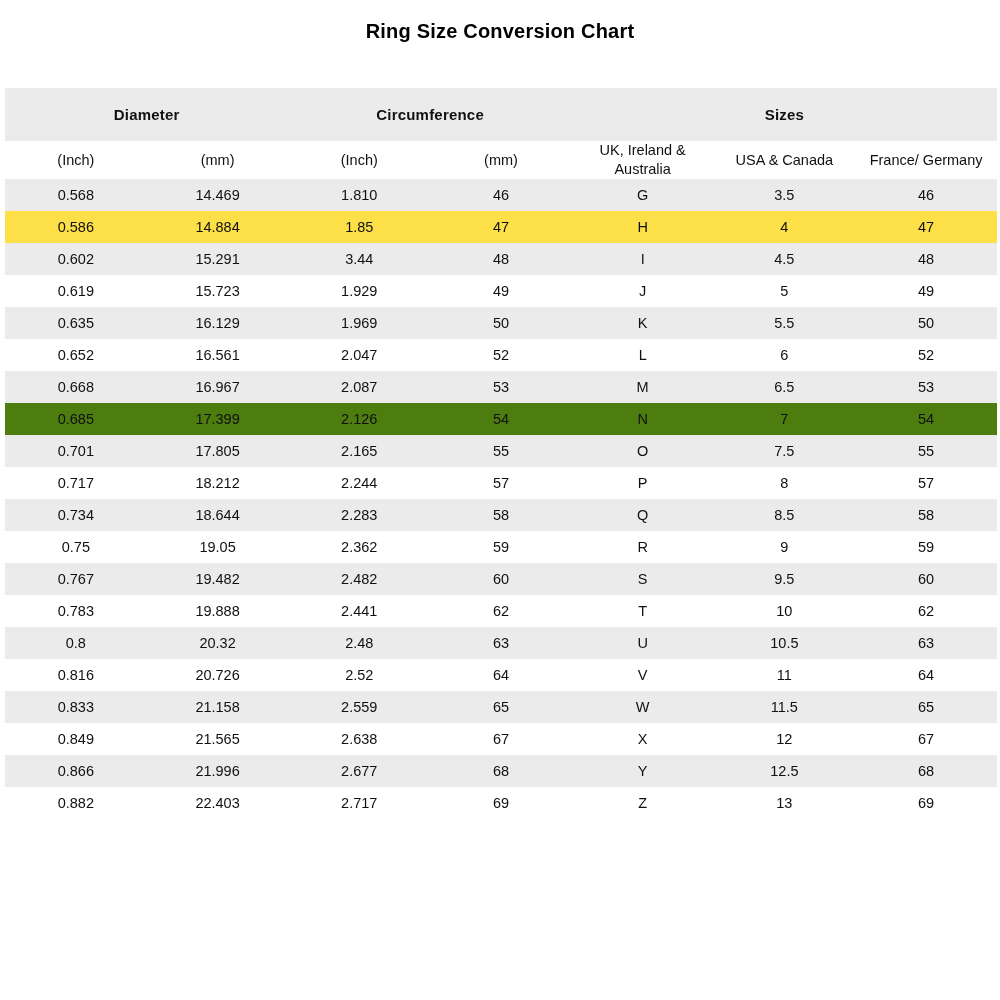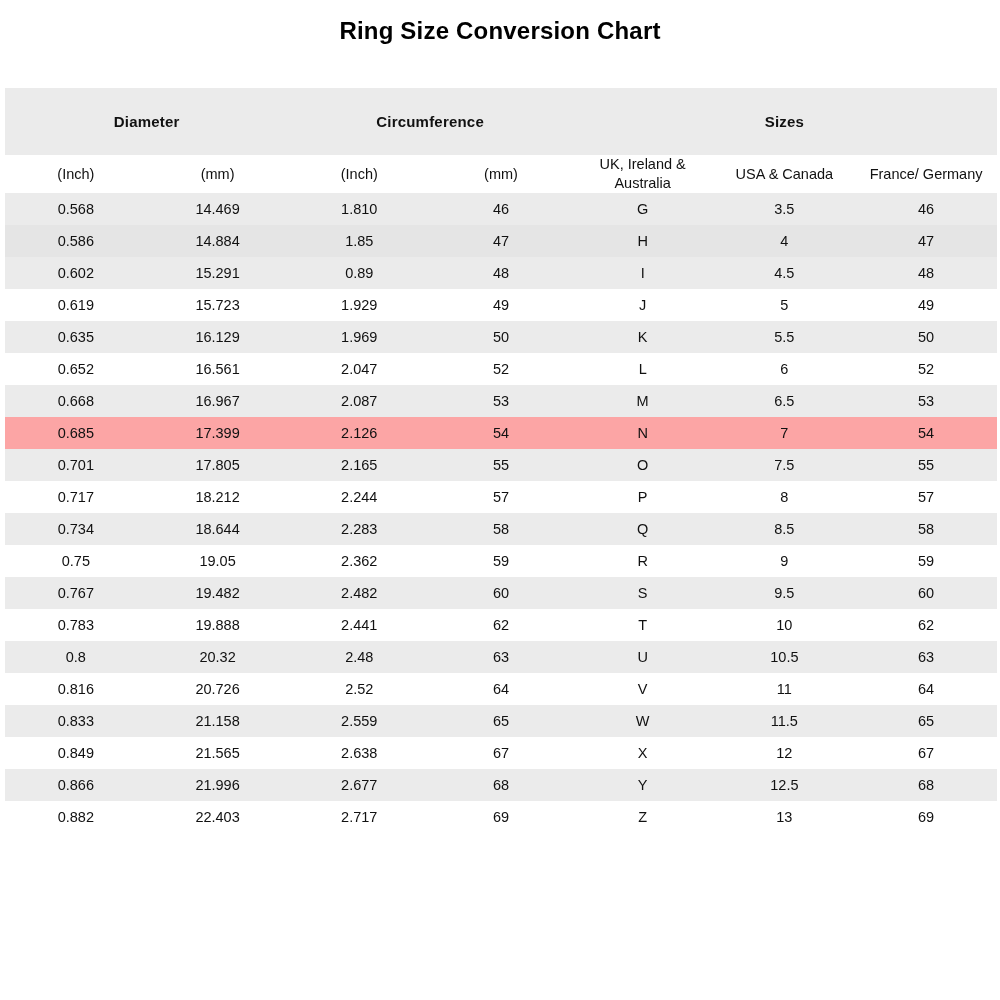--- a/index.html
+++ b/index.html
@@ -15,37 +15,37 @@
   }
   .page {
     width: 1000px;
     height: 1000px;
     overflow: hidden;
   }
   .title {
     margin: 0;
     padding-top: 19px;
     text-align: center;
-    font-size: 24px;
+    font-size: 20px;
     line-height: 24px;
     font-weight: bold;
     color: #000000;
     letter-spacing: 0.2px;
   }
   .table-wrap {
     margin: 45px 3px 0 5px;
   }
   table.conv-table {
     width: 100%;
     border-collapse: collapse;
     table-layout: fixed;
   }
   table.conv-table col { width: 14.2857%; }
   thead tr.group-row {
-    height: 67px;
+    height: 53px;
   }
   thead tr.group-row th {
     font-size: 15px;
     font-weight: bold;
     text-align: center;
     vertical-align: middle;
     color: #111111;
     letter-spacing: 0.2px;
   }
   thead tr.sub-row {
@@ -107,33 +107,33 @@
       <tbody>
           <tr style="background: rgb(235, 235, 235);">
             <td>0.568</td>
             <td>14.469</td>
             <td>1.810</td>
             <td>46</td>
             <td>G</td>
             <td>3.5</td>
             <td>46</td>
           </tr>
-          <tr style="background: #e5e5e5;">
+          <tr style="background: #fde047;">
             <td>0.586</td>
             <td>14.884</td>
             <td>1.85</td>
             <td>47</td>
             <td>H</td>
             <td>4</td>
             <td>47</td>
           </tr>
           <tr style="background: rgb(235, 235, 235); padding-left: 24px;">
             <td>0.602</td>
             <td>15.291</td>
-            <td>0.89</td>
+            <td>3.44</td>
             <td>48</td>
             <td>I</td>
             <td>4.5</td>
             <td>48</td>
           </tr>
           <tr style="background: rgb(255, 255, 255);">
             <td>0.619</td>
             <td>15.723</td>
             <td>1.929</td>
             <td>49</td>
@@ -161,21 +161,21 @@
           </tr>
           <tr style="background: rgb(235, 235, 235);">
             <td>0.668</td>
             <td>16.967</td>
             <td>2.087</td>
             <td>53</td>
             <td>M</td>
             <td>6.5</td>
             <td>53</td>
           </tr>
-          <tr style="background: #fca5a5;">
+          <tr style="background: #4d7c0f;">
             <td>0.685</td>
             <td>17.399</td>
             <td>2.126</td>
             <td>54</td>
             <td>N</td>
             <td>7</td>
             <td>54</td>
           </tr>
           <tr style="background: rgb(235, 235, 235);">
             <td>0.701</td>

